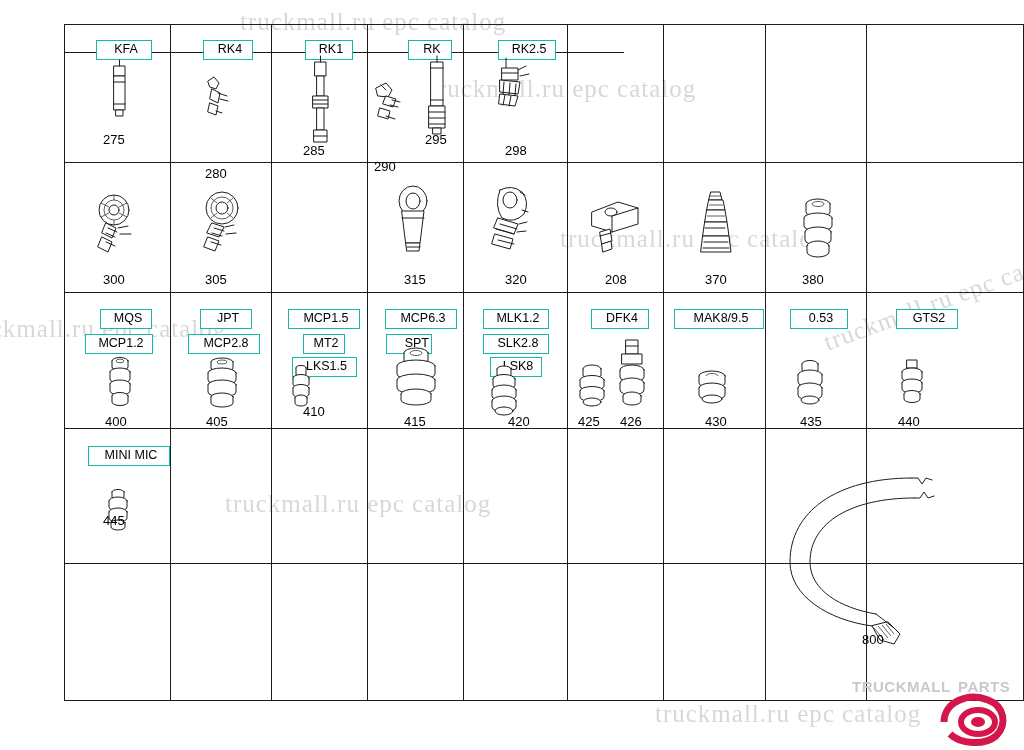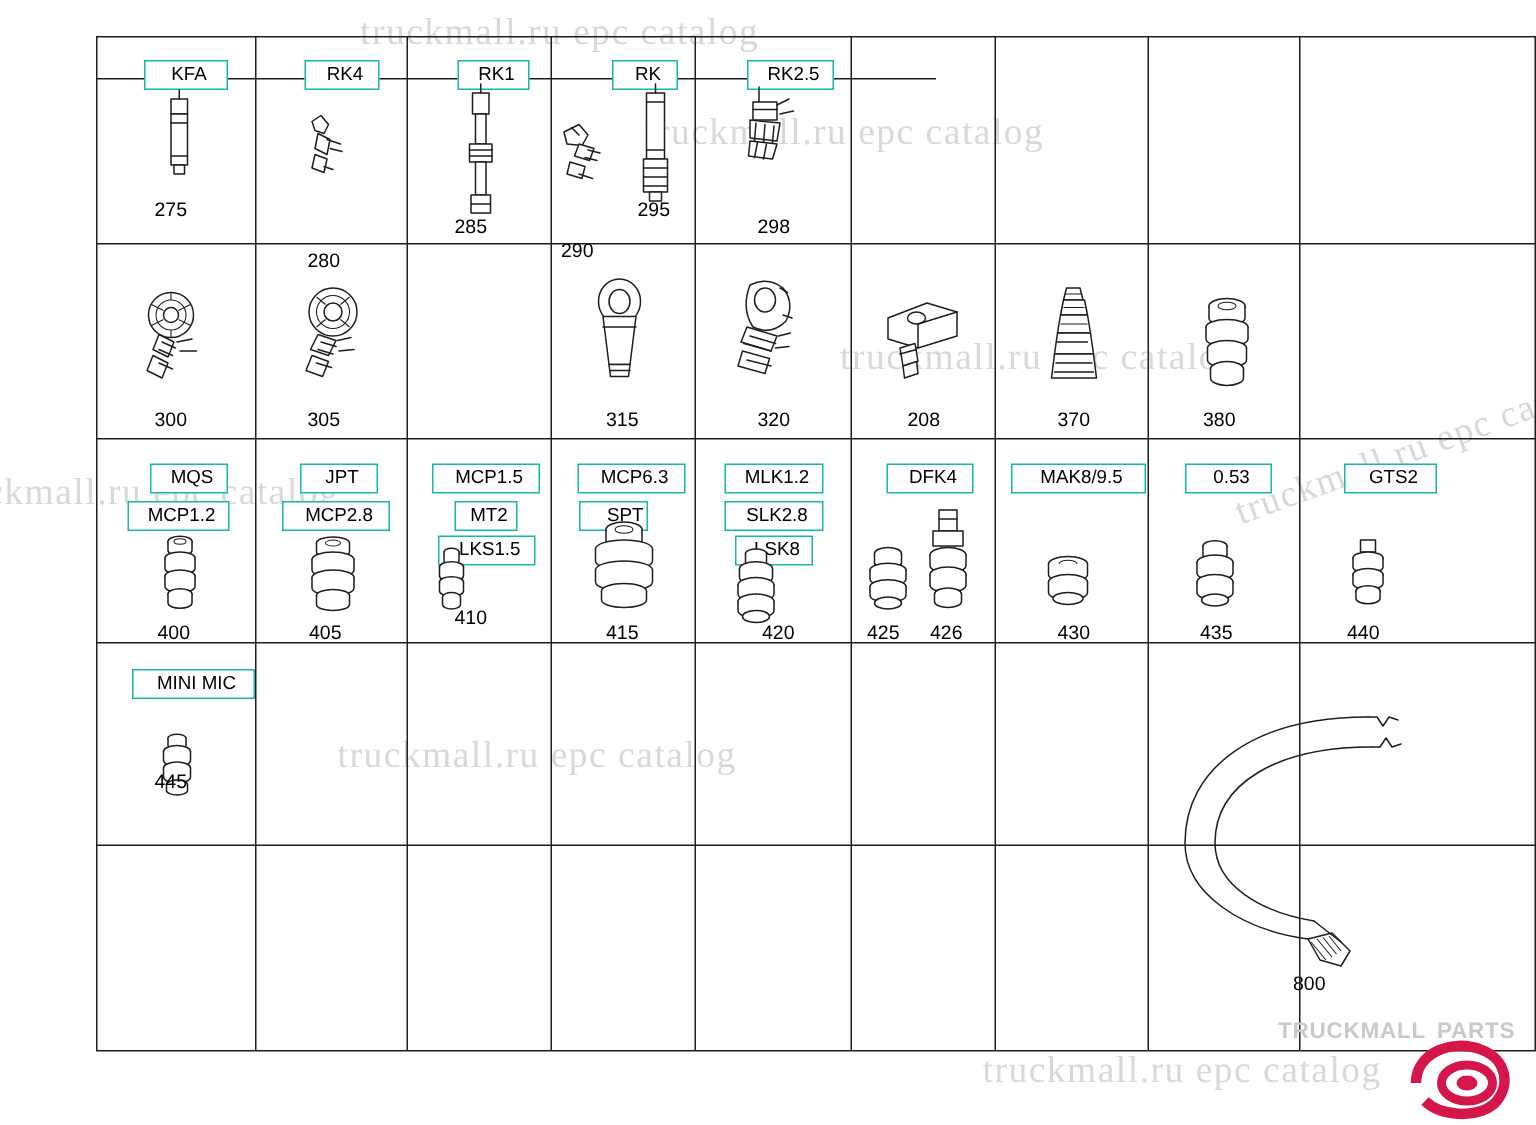--- a/index.html
+++ b/index.html
@@ -458,21 +458,21 @@
     <svg width="170" height="180" viewBox="0 0 170 180">
       <path class="ln" d="M136 8 C 60 8, 14 42, 14 92 C 14 126, 52 150, 96 156"></path>
       <path class="ln" d="M138 28 C 76 28, 34 52, 34 92 C 34 120, 64 138, 100 144"></path>
       <path class="ln" d="M136 8 L 142 8 L 146 14 L 150 8 L 156 10"></path>
       <path class="ln" d="M138 28 L 144 28 L 148 22 L 152 28 L 158 26"></path>
       <path class="ln" d="M96 156 l 8 14 l 14 4 l 6 -10 l -12 -12z"></path>
       <path class="thin" d="M98 158 l10 12 M102 156 l10 12 M106 155 l9 11 M110 154 l8 10"></path>
       <path class="ln" d="M100 144 l 18 14"></path>
     </svg>
   </div>
-  <div class="num" style="left:862px;top:649px;">800</div>
+  <div class="num" style="left:862px;top:633px;">800</div>
 
   <svg id="logo" viewBox="0 0 170 72">
     <text class="logotext" x="4" y="18">TRUCKMALL</text>
     <text class="logotext" x="110" y="18">PARTS</text>
     <g transform="translate(96,22)">
       <path d="M0 26 C 0 6, 24 -4, 44 4 C 60 10, 64 28, 52 40 C 40 50, 16 48, 6 38" fill="none" stroke="#d4164a" stroke-width="7"></path>
       <ellipse cx="34" cy="26" rx="17" ry="12" fill="none" stroke="#d4164a" stroke-width="6"></ellipse>
       <ellipse cx="34" cy="26" rx="7" ry="5" fill="#d4164a"></ellipse>
     </g>
   </svg>

